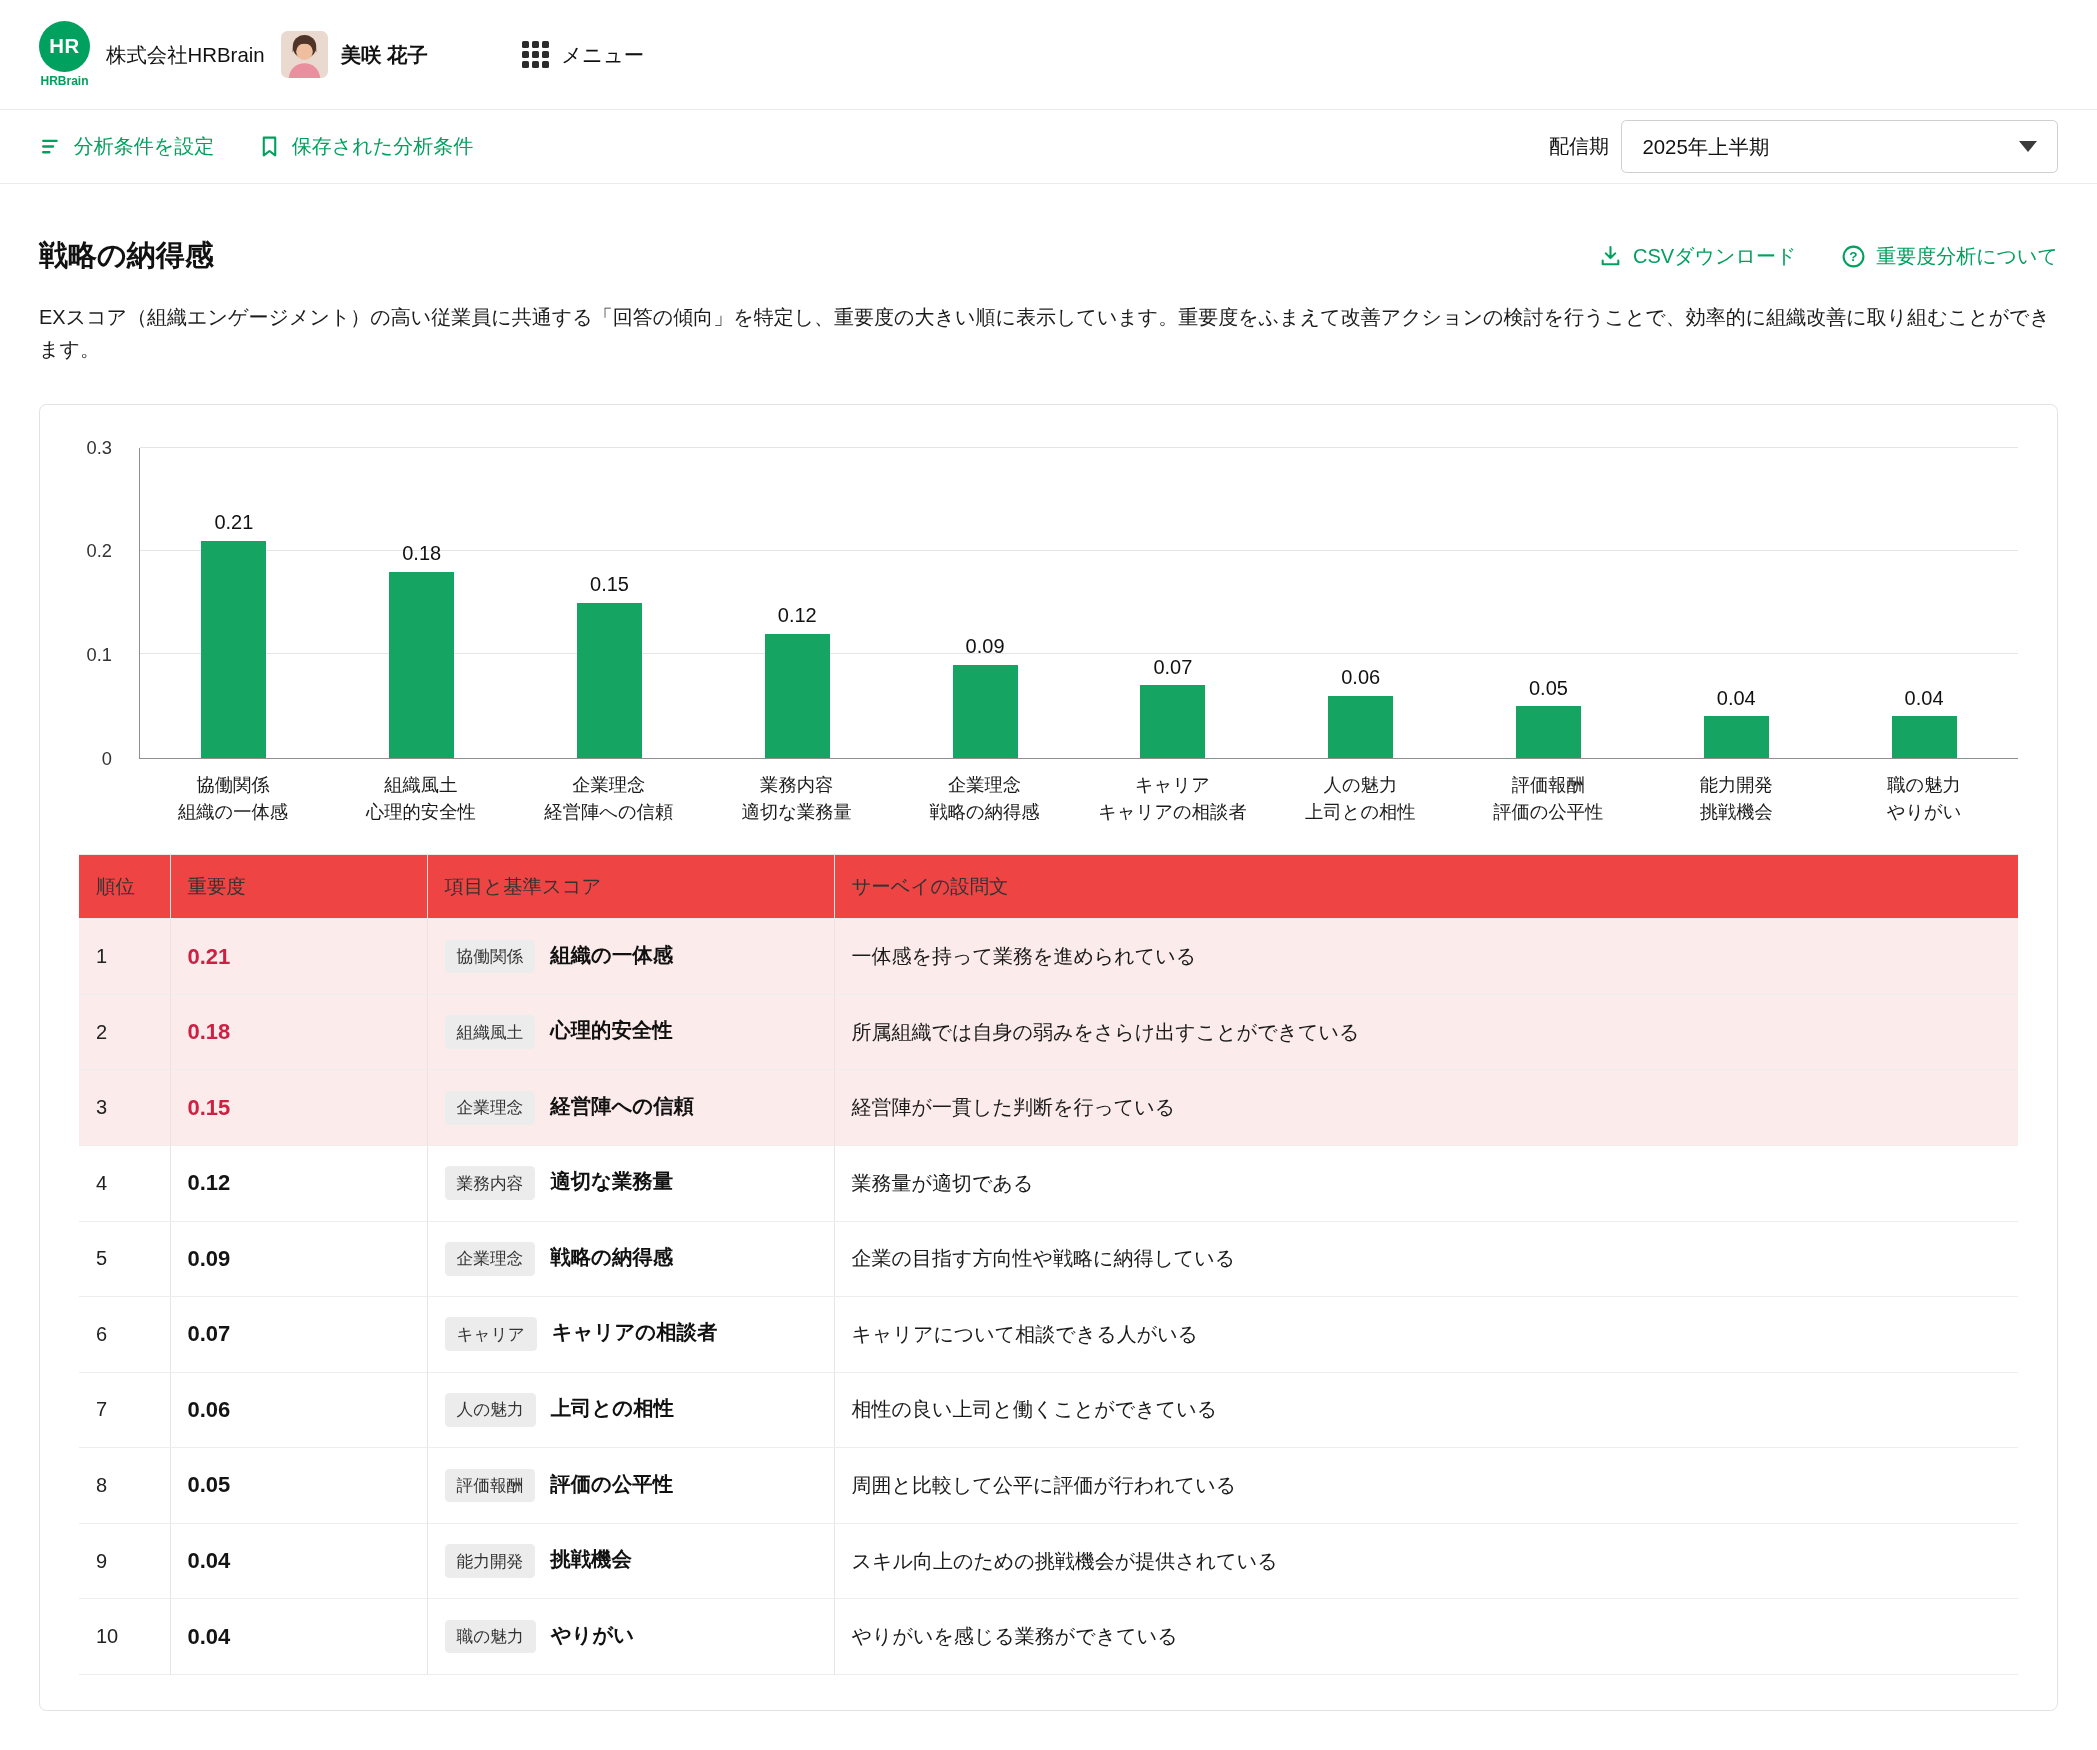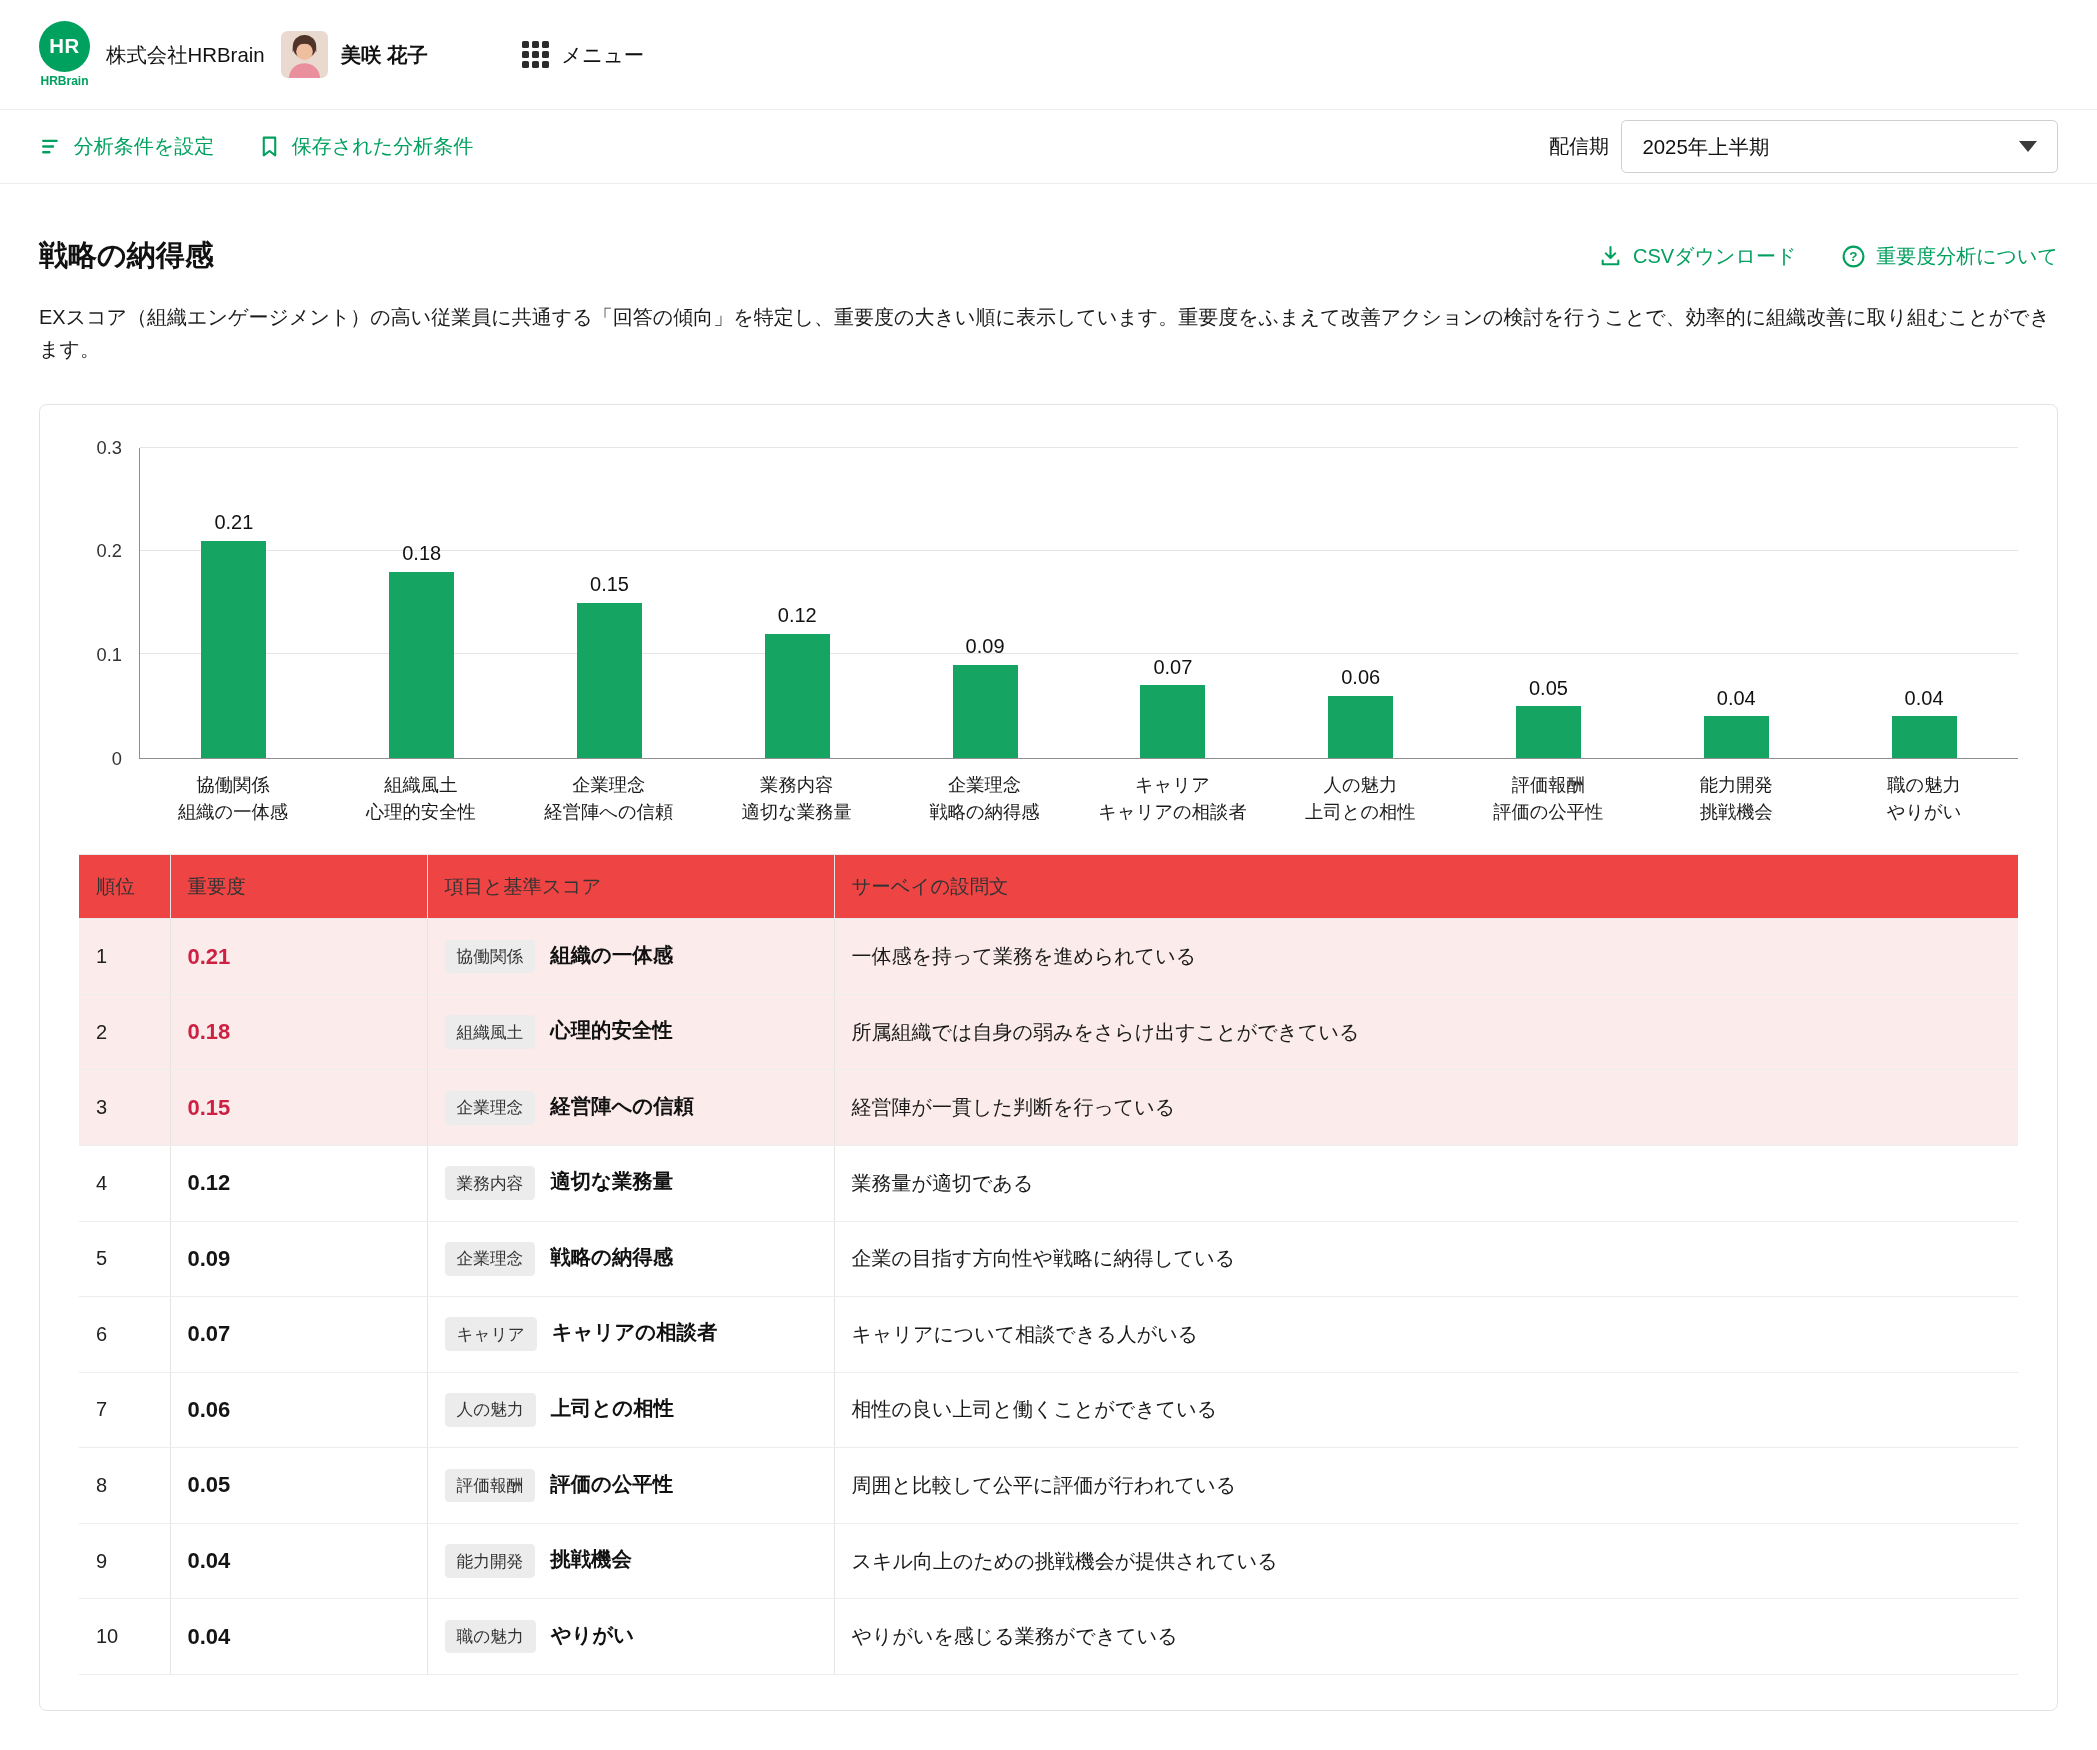--- a/index.html
+++ b/index.html
@@ -50,21 +50,21 @@
 
   
   .chart{position:relative;padding-left:60px;}
   .plot{position:relative;height:311px;border-left:1.6px solid #8f8f8f;border-bottom:1.6px solid #8f8f8f;}
   .gridline{position:absolute;left:0;right:0;height:1.1px;background:#e5e5e5;}
   .bars{position:absolute;left:0;right:0;top:0;bottom:0;display:flex;align-items:flex-end;}
   .bar-col{flex:1;display:flex;flex-direction:column;align-items:center;justify-content:flex-end;height:100%;}
   .bar-value{font-size:20px;color:#111;margin-bottom:6.5px;}
   .bar{width:65px;}
   .y-axis{position:absolute;left:0;top:0;width:46px;height:311px;}
-  .y-tick{position:absolute;right:3px;font-size:18.3px;color:#333;transform:translateY(50%);}
+  .y-tick{position:absolute;right:13px;font-size:18.3px;color:#333;transform:translateY(50%);}
   .x-axis{display:flex;margin-top:12px;}
   .x-label{flex:1;text-align:center;font-size:18.3px;line-height:1.5;color:#1a1a1a;}
 
   
   .detail-title{margin-top:69px;font-size:25px;font-weight:bold;color:#111;}
   .detail-table{width:100%;margin-top:28px;border-collapse:collapse;table-layout:fixed;}
   .detail-table col.c1{width:91px;}
   .detail-table col.c2{width:257px;}
   .detail-table col.c3{width:407px;}
   .detail-table th{background:#ef4444;font-weight:normal;text-align:left;font-size:19.4px;color:#333;padding:18.3px 17px;border-top:1.1px solid #e9e9e9;border-bottom:1.1px solid #e9e9e9;}

